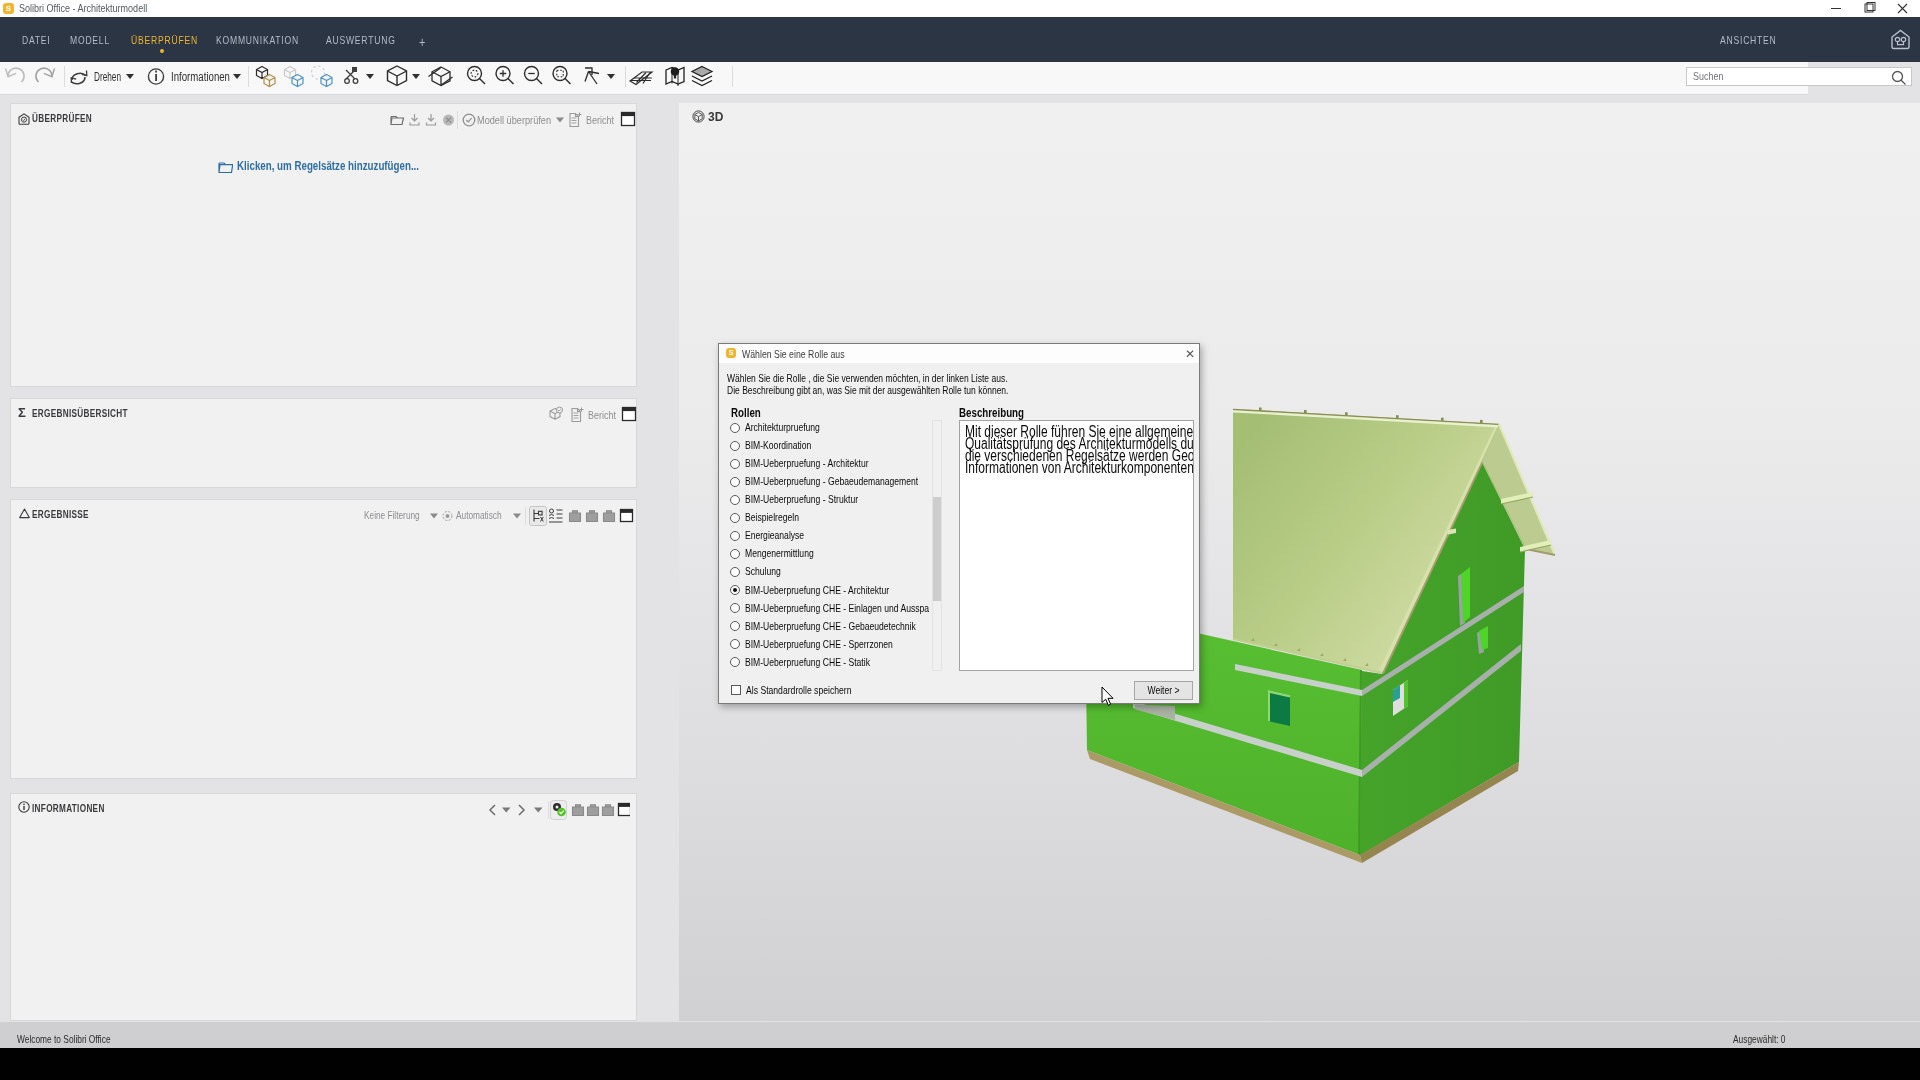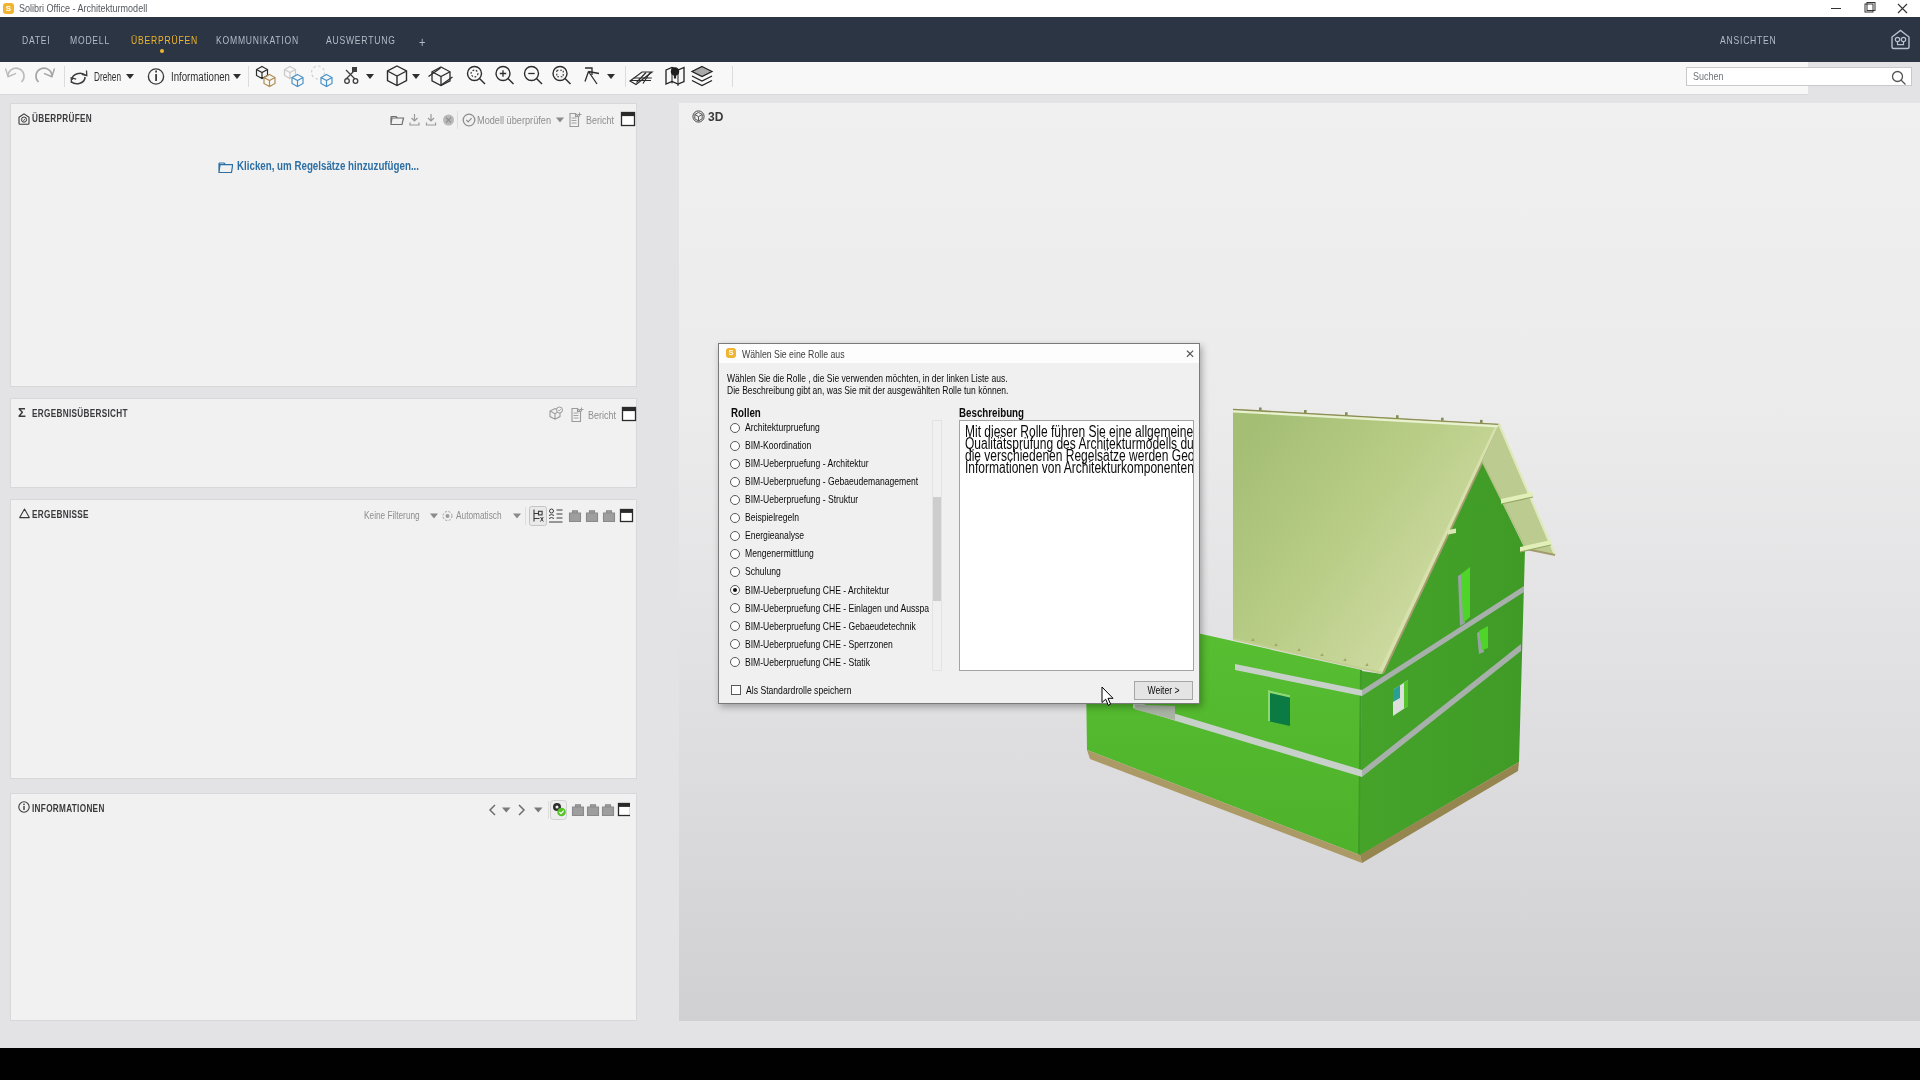--- a/index.html
+++ b/index.html
@@ -470,14 +470,18 @@
     <div id="chkbox"></div>
     <div id="chklabel">Als Standardrolle speichern</div>
     <div id="weiter">
         <div>Weiter &gt;</div>
       </div>
   </div>
   <svg class="abs" style="left:1101px;top:686px;z-index:50" width="14" height="20">
     <path d="M1,1 L1,16.5 L4.7,13.2 L7.3,19.3 L9.6,18.2 L7,12.3 L12,12.3 Z" fill="#fff" stroke="#000" stroke-width="1"></path>
   </svg>
 
+  <div id="statusbar">
+    <div class="l">Welcome to Solibri Office</div>
+    <div class="r">Ausgewählt: 0</div>
+  </div>
   <div id="blackbar"></div>
 </div>
 
 </body></html>

